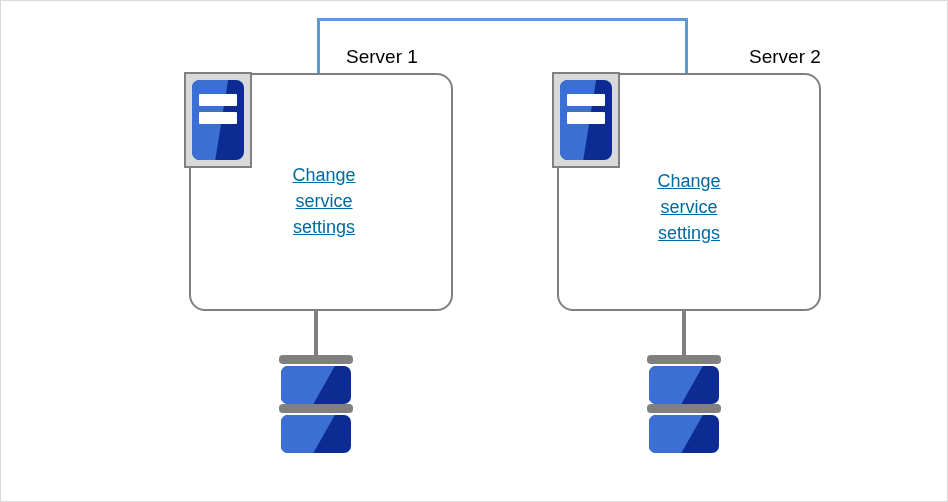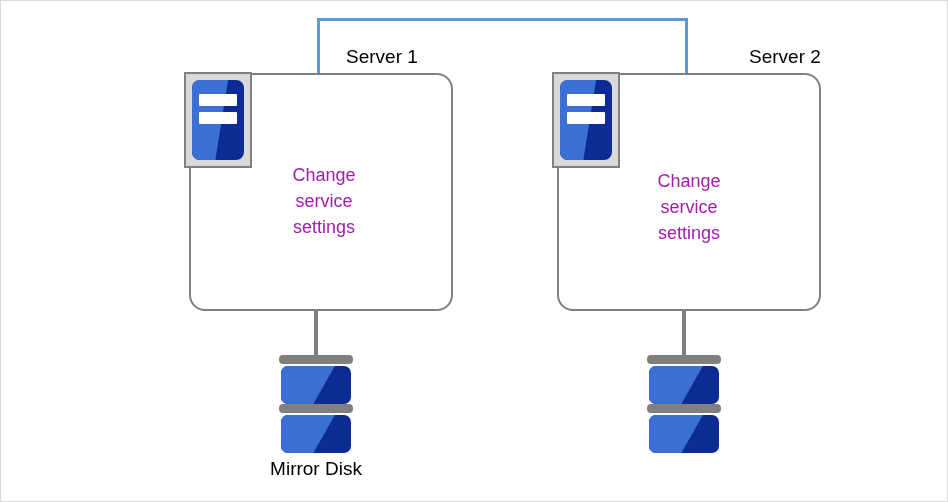--- a/index.html
+++ b/index.html
@@ -81,24 +81,25 @@
     background: #ffffff;
     border-radius: 1px;
   }
   .server-icon-body .bar1 { top: 17%; }
   .server-icon-body .bar2 { top: 40%; }
 
   
   .box-text {
     position: absolute;
     font-size: 18px;
-    color: #a21caf;
+    color: #0369a1;
     text-align: center;
     line-height: 26px;
     white-space: pre-line;
+    text-decoration: underline;
   }
 
   
   .connector {
     position: absolute;
     background: #808080;
     width: 4px;
   }
 
   
@@ -162,21 +163,20 @@
 
   <div class="disk-bar" style="left:278px; top:354px; width:74px;"></div>
   <div class="disk-plate" style="left:280px; top:365px; width:70px; height:38px;">
     <div class="lite"></div>
   </div>
   <div class="disk-bar" style="left:278px; top:403px; width:74px;"></div>
   <div class="disk-plate" style="left:280px; top:414px; width:70px; height:38px;">
     <div class="lite"></div>
   </div>
 
-  <div class="disk-label" style="left:245px; top:458px; width:140px;">Mirror Disk</div>
 
   <div class="server-label" style="left:748px; top:46px;">Server 2</div>
 
   <div class="server-box" style="left:556px; top:72px; width:264px; height:238px;"></div>
 
   <div class="server-icon" style="left:551px; top:71px; width:68px; height:96px;">
     <div class="server-icon-body">
       <div class="lite"></div>
       <div class="bar bar1"></div>
       <div class="bar bar2"></div>

